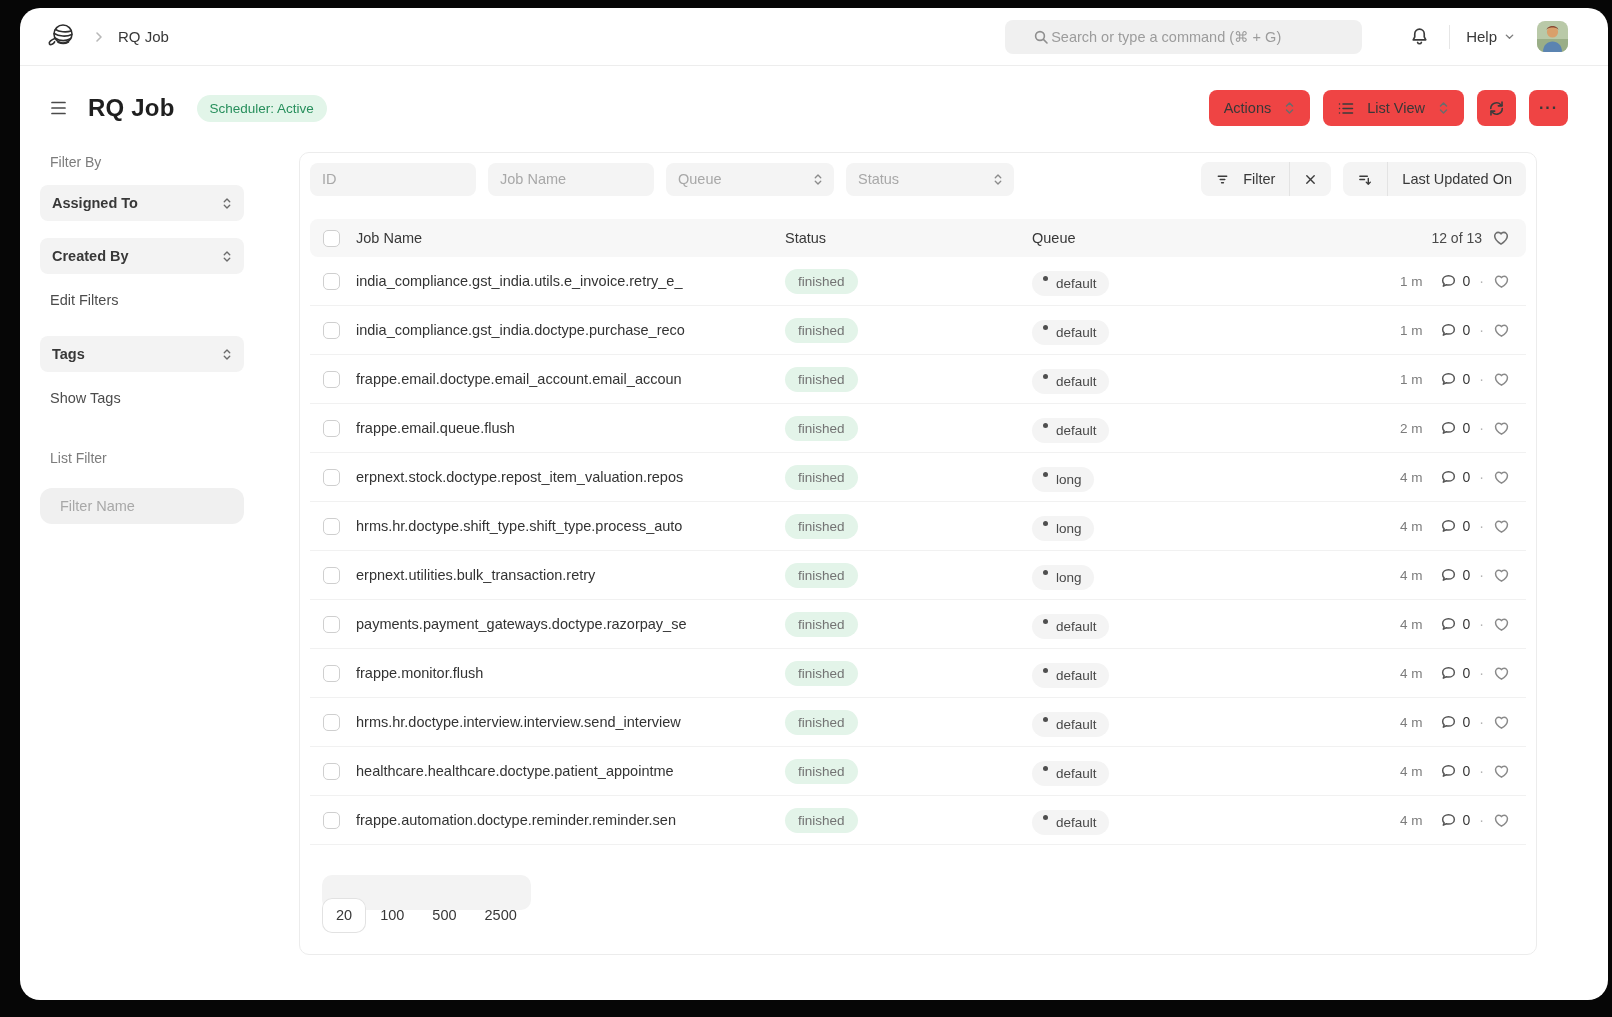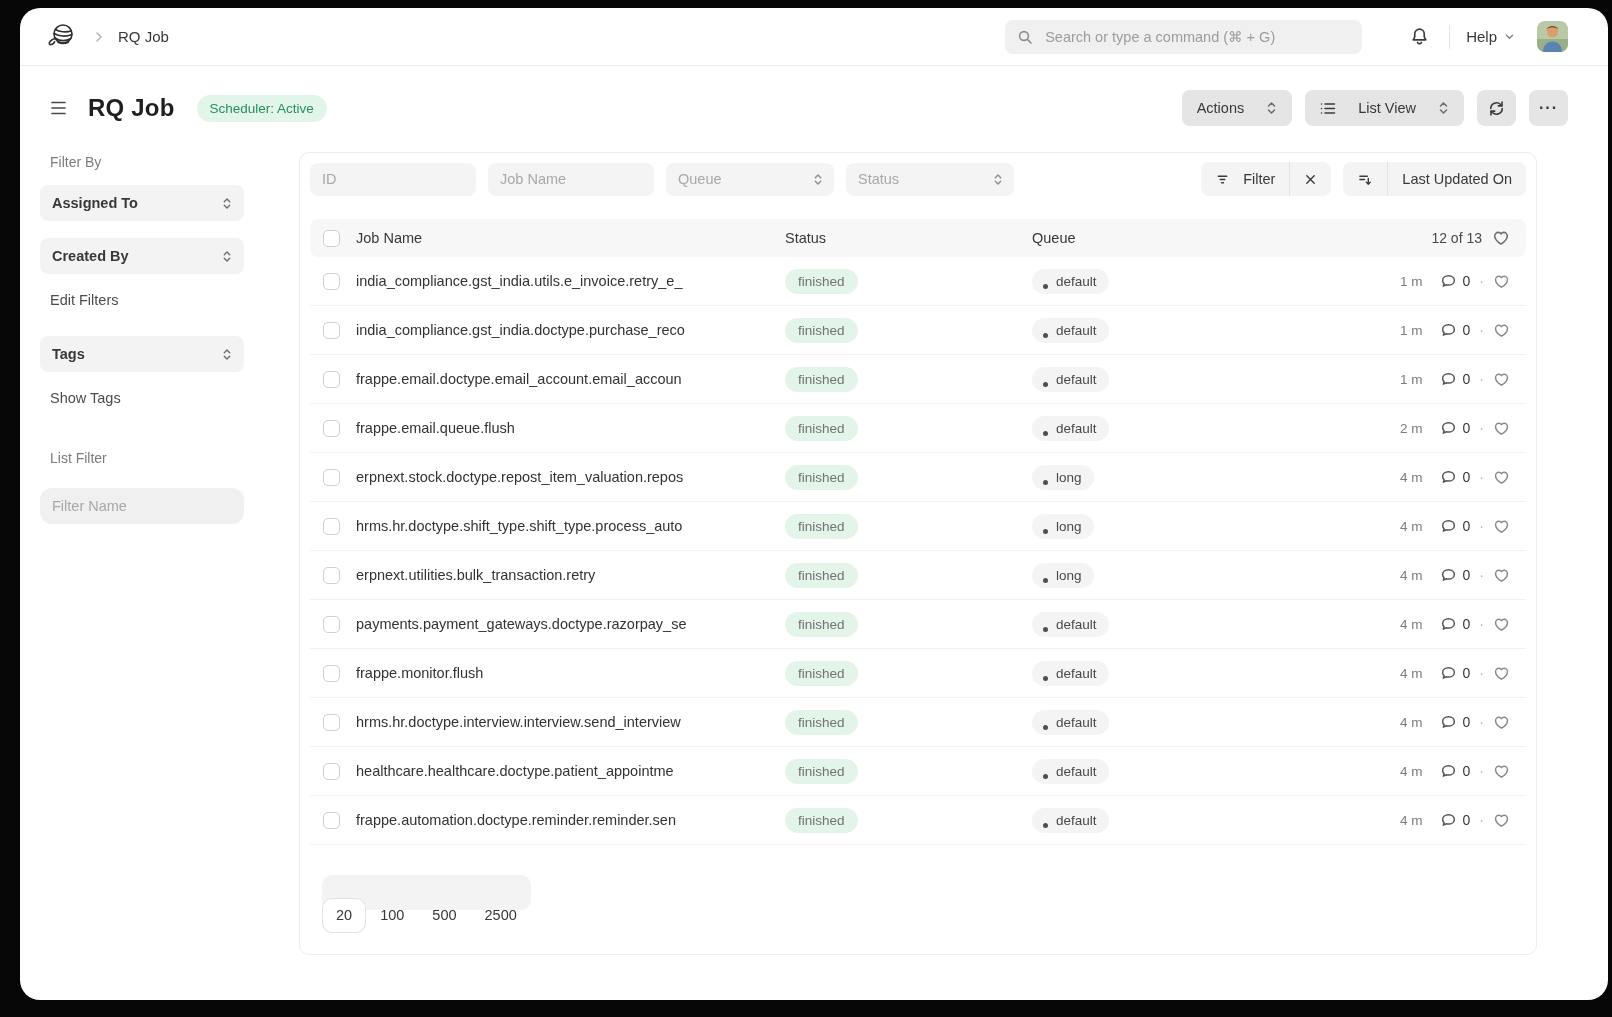--- a/index.html
+++ b/index.html
@@ -9,56 +9,56 @@
   .window { position:absolute; left:20px; top:8px; width:1588px; height:992px;
             background:#ffffff; border-radius:20px; overflow:hidden; }
 
   
   .navbar { height:58px; display:flex; align-items:center; padding:0 40px 0 22px;
             border-bottom:1px solid #ededed; }
   .logo { display:flex; align-items:center; cursor:pointer; }
   .crumb-sep { color:#b8b8b8; margin:0 12px 0 14px; display:flex; }
   .crumb { font-size:15px; color:#383838; font-weight:500; cursor:pointer; }
   .search { margin-left:auto; width:357px; height:34px; background:#f0f0f0; border-radius:8px;
-            display:flex; align-items:center; gap:12px; padding:0 12px; cursor:text; }
+            display:flex; align-items:center; gap:2px; padding:0 28px; cursor:text; }
   .search input { border:none; background:transparent; outline:none; flex:1;
                   font-size:14.5px; color:#383838; font-family:"Liberation Sans", sans-serif; }
   .search input::placeholder { color:#9c9c9c; }
   .nav-right { display:flex; align-items:center; margin-left:44px; }
   .icon-btn { background:none; border:none; cursor:pointer; display:flex; align-items:center; padding:4px; }
   .nav-divider { width:1px; height:24px; background:#e6e6e6; margin:0 16px; }
   .help { display:flex; align-items:center; gap:7px; font-size:15px; color:#383838; cursor:pointer; }
   .avatar { width:31px; height:31px; border-radius:8px; overflow:hidden; margin-left:22px; cursor:pointer; flex:none; }
 
   
   .page-header { display:flex; align-items:center; padding:24px 40px 0 28px; }
   .burger { background:none; border:none; cursor:pointer; display:flex; margin-right:14px; padding:2px; }
   .page-title { font-size:24px; font-weight:700; color:#1f1f1f; letter-spacing:.2px; }
   .sched-badge { margin-left:22px; background:#e2f5e9; color:#278f5c; font-size:13.5px;
                  padding:6px 13px; border-radius:999px; }
   .header-actions { margin-left:auto; display:flex; align-items:center; gap:13px; }
-  .btn { height:36px; background:#e5e5e5; border:none; border-radius:8px; cursor:pointer;
-         display:inline-flex; align-items:center; gap:22px; padding:0 15px;
+  .btn { height:36px; background:#ef4444; border:none; border-radius:8px; cursor:pointer;
+         display:inline-flex; align-items:center; gap:13px; padding:0 15px;
          font-size:14.5px; color:#383838; font-family:"Liberation Sans", sans-serif; }
   .btn.icon-only { width:39px; justify-content:center; padding:0; }
   .dots { font-size:16px; letter-spacing:1px; color:#383838; font-weight:700; }
 
   
   .content { display:flex; padding:26px 0 0 20px; }
   .sidebar { width:204px; flex:none; }
   .side-label { font-size:14px; color:#7c7c7c; margin:2px 0 15px 10px; }
   .side-select { width:204px; height:36px; background:#f3f3f3; border-radius:8px; cursor:pointer;
                  display:flex; align-items:center; justify-content:space-between;
                  padding:0 12px; font-size:14.5px; color:#383838; margin-bottom:17px;font-weight:bold; }
   .side-link { font-size:14.5px; color:#4c4c4c; margin-left:10px; cursor:pointer; display:inline-block; }
   .link-edit { margin-top:-2px; margin-bottom:28px; }
   .link-show { margin-top:-2px; margin-bottom:42px; }
   .save-label { margin-bottom:22px; }
   .side-input { width:204px; height:36px; background:#f0f0f0; border:none; border-radius:12px;
-                padding:0 12px; font-size:14.5px; color:#383838; outline:none;
+                padding:0 20px; font-size:14.5px; color:#383838; outline:none;
                 font-family:"Liberation Sans", sans-serif; }
   .side-input::placeholder { color:#a8a8a8; }
 
   
   .main { margin-left:55px; }
   .card { width:1238px; border:1px solid #ececec; border-radius:10px; background:#fff; }
 
   .filter-bar { display:flex; align-items:center; gap:12px; padding:9px 10px; }
   .f-input { width:166px; height:33px; background:#f4f4f4; border:none; border-radius:8px;
              padding:0 12px; font-size:14.5px; color:#383838; outline:none;
@@ -80,21 +80,21 @@
   .t-grid { display:grid; grid-template-columns:46px 429px 247px 1fr 170px; align-items:center; }
   .t-head { height:38px; background:#f7f7f7; border-radius:8px; font-size:14.5px; color:#383838; }
   .cell-check { padding-left:13px; display:flex; align-items:center; }
   .checkbox { appearance:none; -webkit-appearance:none; width:17px; height:17px; cursor:pointer;
               border:1.5px solid #cfcfcf; border-radius:5px; background:#fff; }
   .t-row { height:49px; border-bottom:1px solid #f1f1f1; }
   .job-name { font-size:14.5px; color:#333333; font-weight:500; white-space:nowrap;
               overflow:hidden; padding-right:16px; cursor:pointer; }
   .status-badge { display:inline-flex; width:fit-content; padding:5px 13px; border-radius:999px;
                   background:#e3f4e9; color:#737373; font-size:13.5px; }
-  .queue-pill { display:inline-flex; width:fit-content; align-items:flex-end; gap:8px;
+  .queue-pill { display:inline-flex; width:fit-content; align-items:flex-start; gap:8px;
                 padding:5px 12px 5px 11px; border-radius:999px; background:#f4f4f4;
                 color:#494949; font-size:13.5px; }
   .queue-dot { width:5px; height:5px; border-radius:50%; background:#4f4f4f; }
   .row-right { display:flex; align-items:center; justify-content:flex-end; gap:9px; padding-right:16px; }
   .time { color:#7c7c7c; font-size:13.5px; min-width:34px; text-align:right; margin-right:8px; }
   .comment-wrap { display:flex; align-items:center; gap:6px; cursor:pointer; }
   .comment-count { font-size:14px; color:#383838; }
   .dot-sep { color:#b3b3b3; font-size:14px; }
   .heart-btn { background:none; border:none; cursor:pointer; display:flex; padding:0; }
   .head-right { display:flex; align-items:center; justify-content:flex-end; gap:10px;

